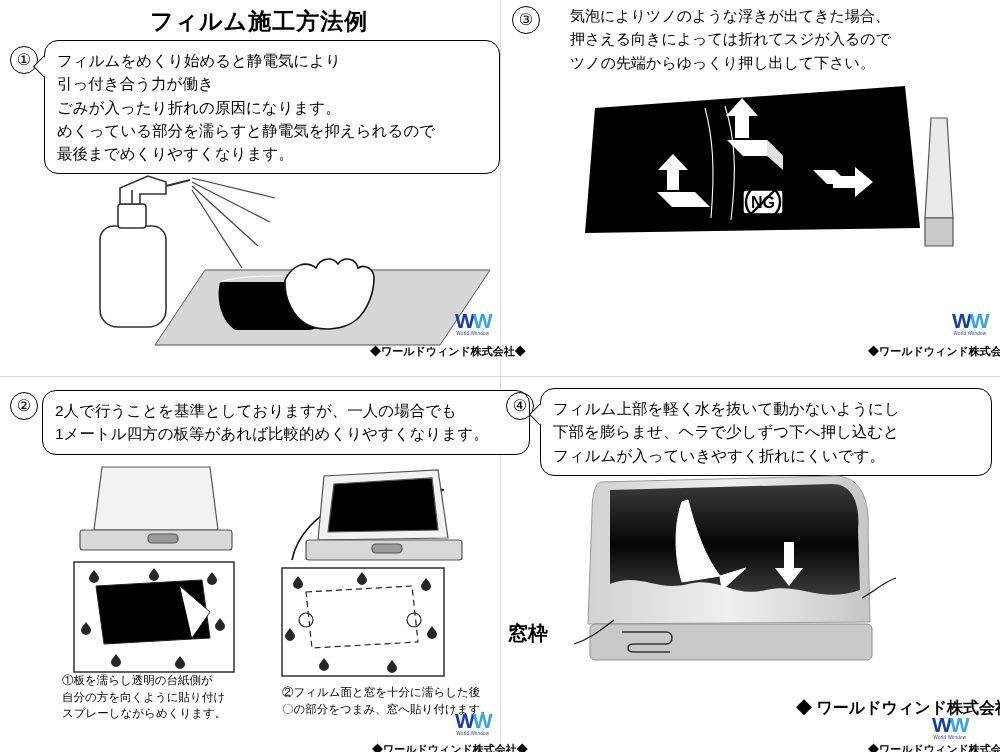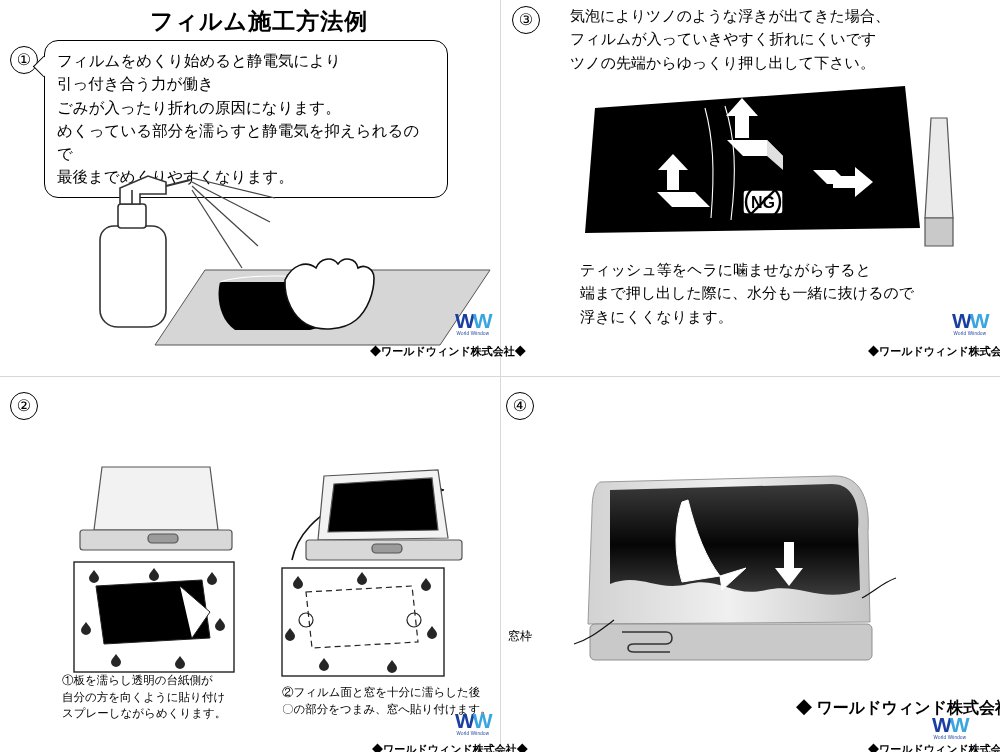--- a/index.html
+++ b/index.html
@@ -60,21 +60,21 @@
     position: absolute;
     font-size: 11.5px; line-height: 1.45;
     white-space: pre-line;
   }
   .label-text {
     position: absolute;
     font-size: 15px; line-height: 1.5; white-space: pre-line;
   }
   .bold-label {
     position: absolute;
-    font-size: 12px; font-weight: normal; margin-top: 8px;
+    font-size: 20px; font-weight: bold;
   }
 
   
   .brand { position: absolute; text-align: center; }
   .brand .ww {
     font-size: 21px; font-weight: bold; letter-spacing: -2px;
     color: #1a3fa0; line-height: 0.9; text-align: right;
   }
   .brand .ww .light { color: #3aa6e0; }
   .brand .sub { font-size: 4.5px; color: #1a3fa0; letter-spacing: .2px; }
@@ -88,21 +88,21 @@
 <body>
 
 <div class="page">
 
   <div class="divider-v"></div>
   <div class="divider-h"></div>
 
   <div class="title">フィルム施工方法例</div>
 
   <div class="circle-num" style="left:10px; top:46px;">①</div>
-  <div class="bubble pointer" style="left:44px; top:40px; width:404px;">フィルムをめくり始めると静電気により
+  <div class="bubble pointer" style="left:44px; top:40px; width:456px;">フィルムをめくり始めると静電気により
 引っ付き合う力が働き
 ごみが入ったり折れの原因になります。
 めくっている部分を濡らすと静電気を抑えられるので
 最後までめくりやすくなります。</div>
 
   <div class="svg-wrap" style="left:70px; top:160px;">
     <svg width="430" height="200" viewBox="0 0 430 200">
 
       <polygon points="215,180 195,275 0,0" fill="none" stroke="none"></polygon>
       <g transform="translate(0,0)">
@@ -135,21 +135,21 @@
   </div>
 
   <div class="brand" style="left:455px; top:312px;">
     <div class="ww"><span>W</span><span class="light">W</span></div>
     <div class="sub">World Wiindow</div>
   </div>
   <div class="brand-name" style="left:370px; top:344px;">◆ワールドウィンド株式会社◆</div>
 
   <div class="circle-num" style="left:512px; top:6px;">③</div>
   <div class="plain-text" style="left:570px; top:4px; width:420px;">気泡によりツノのような浮きが出てきた場合、
-フィルムが入っていきやすく折れにくいです
+押さえる向きによっては折れてスジが入るので
 ツノの先端からゆっくり押し出して下さい。</div>
 
   <div class="svg-wrap" style="left:575px; top:78px;">
     <svg width="400" height="180" viewBox="0 0 400 180">
 
       <path d="M20,30 L330,8 L345,150 L10,155 Z" fill="#000"></path>
 
       <g stroke="#fff" stroke-width="1.1" fill="none">
         <path d="M130,30 C138,60 140,90 136,140"></path>
         <path d="M150,28 C160,60 162,92 156,142"></path>
@@ -178,31 +178,30 @@
         <line x1="176" y1="136" x2="200" y2="112" stroke="#000" stroke-width="2.4"></line>
       </g>
 
       <g fill="#d9d9d9" stroke="#555" stroke-width="1.2">
         <path d="M356,40 L372,40 L378,140 L350,140 Z" fill="#eaeaea"></path>
         <path d="M350,140 L378,140 L378,168 L350,168 Z" fill="#c9c9c9"></path>
       </g>
     </svg>
   </div>
 
-  <div class="plain-text" style="left:580px; top:258px; width:400px;">ティッシュ等をヘラに噛ませながらすると
-端まで押し出した際に、水分も一緒に抜けるので
-浮きにくくなります。</div>
 
   <div class="brand" style="left:952px; top:312px;">
     <div class="ww"><span>W</span><span class="light">W</span></div>
     <div class="sub">World Wiindow</div>
   </div>
   <div class="brand-name" style="left:868px; top:344px;">◆ワールドウィンド株式会社◆</div>
 
   <div class="circle-num" style="left:10px; top:392px;">②</div>
+  <div class="bubble" style="left:42px; top:390px; width:488px;">2人で行うことを基準としておりますが、一人の場合でも
+1メートル四方の板等があれば比較的めくりやすくなります。</div>
 
   <div class="svg-wrap" style="left:60px; top:462px;">
     <svg width="200" height="220" viewBox="0 0 200 220">
 
       <g stroke="#555" stroke-width="1.2" fill="#e9e9e9">
         <path d="M42,5 L150,5 L158,68 L34,68 Z" fill="#f2f2f2"></path>
         <rect x="20" y="68" width="152" height="20" rx="3" fill="#d8d8d8"></rect>
         <rect x="88" y="72" width="30" height="9" rx="4" fill="#9b9b9b"></rect>
       </g>
 
@@ -258,20 +257,23 @@
   <div class="small-text" style="left:282px; top:684px; width:210px;">②フィルム面と窓を十分に濡らした後
  〇の部分をつまみ、窓へ貼り付けます。</div>
 
   <div class="brand" style="left:455px; top:712px;">
     <div class="ww"><span>W</span><span class="light">W</span></div>
     <div class="sub">World Wiindow</div>
   </div>
   <div class="brand-name" style="left:372px; top:742px;">◆ワールドウィンド株式会社◆</div>
 
   <div class="circle-num" style="left:506px; top:392px;">④</div>
+  <div class="bubble pointer" style="left:540px; top:388px; width:452px;">フィルム上部を軽く水を抜いて動かないようにし
+下部を膨らませ、ヘラで少しずつ下へ押し込むと
+フィルムが入っていきやすく折れにくいです。</div>
 
   <div class="svg-wrap" style="left:570px; top:472px;">
     <svg width="330" height="210" viewBox="0 0 330 210">
       <defs>
         <linearGradient id="filmgrad" x1="0" y1="0" x2="0" y2="1">
           <stop offset="0%" stop-color="#3a3a3a"></stop>
           <stop offset="55%" stop-color="#050505"></stop>
           <stop offset="100%" stop-color="#3a3a3a"></stop>
         </linearGradient>
         <linearGradient id="glassgrad" x1="0" y1="0" x2="1" y2="0">

